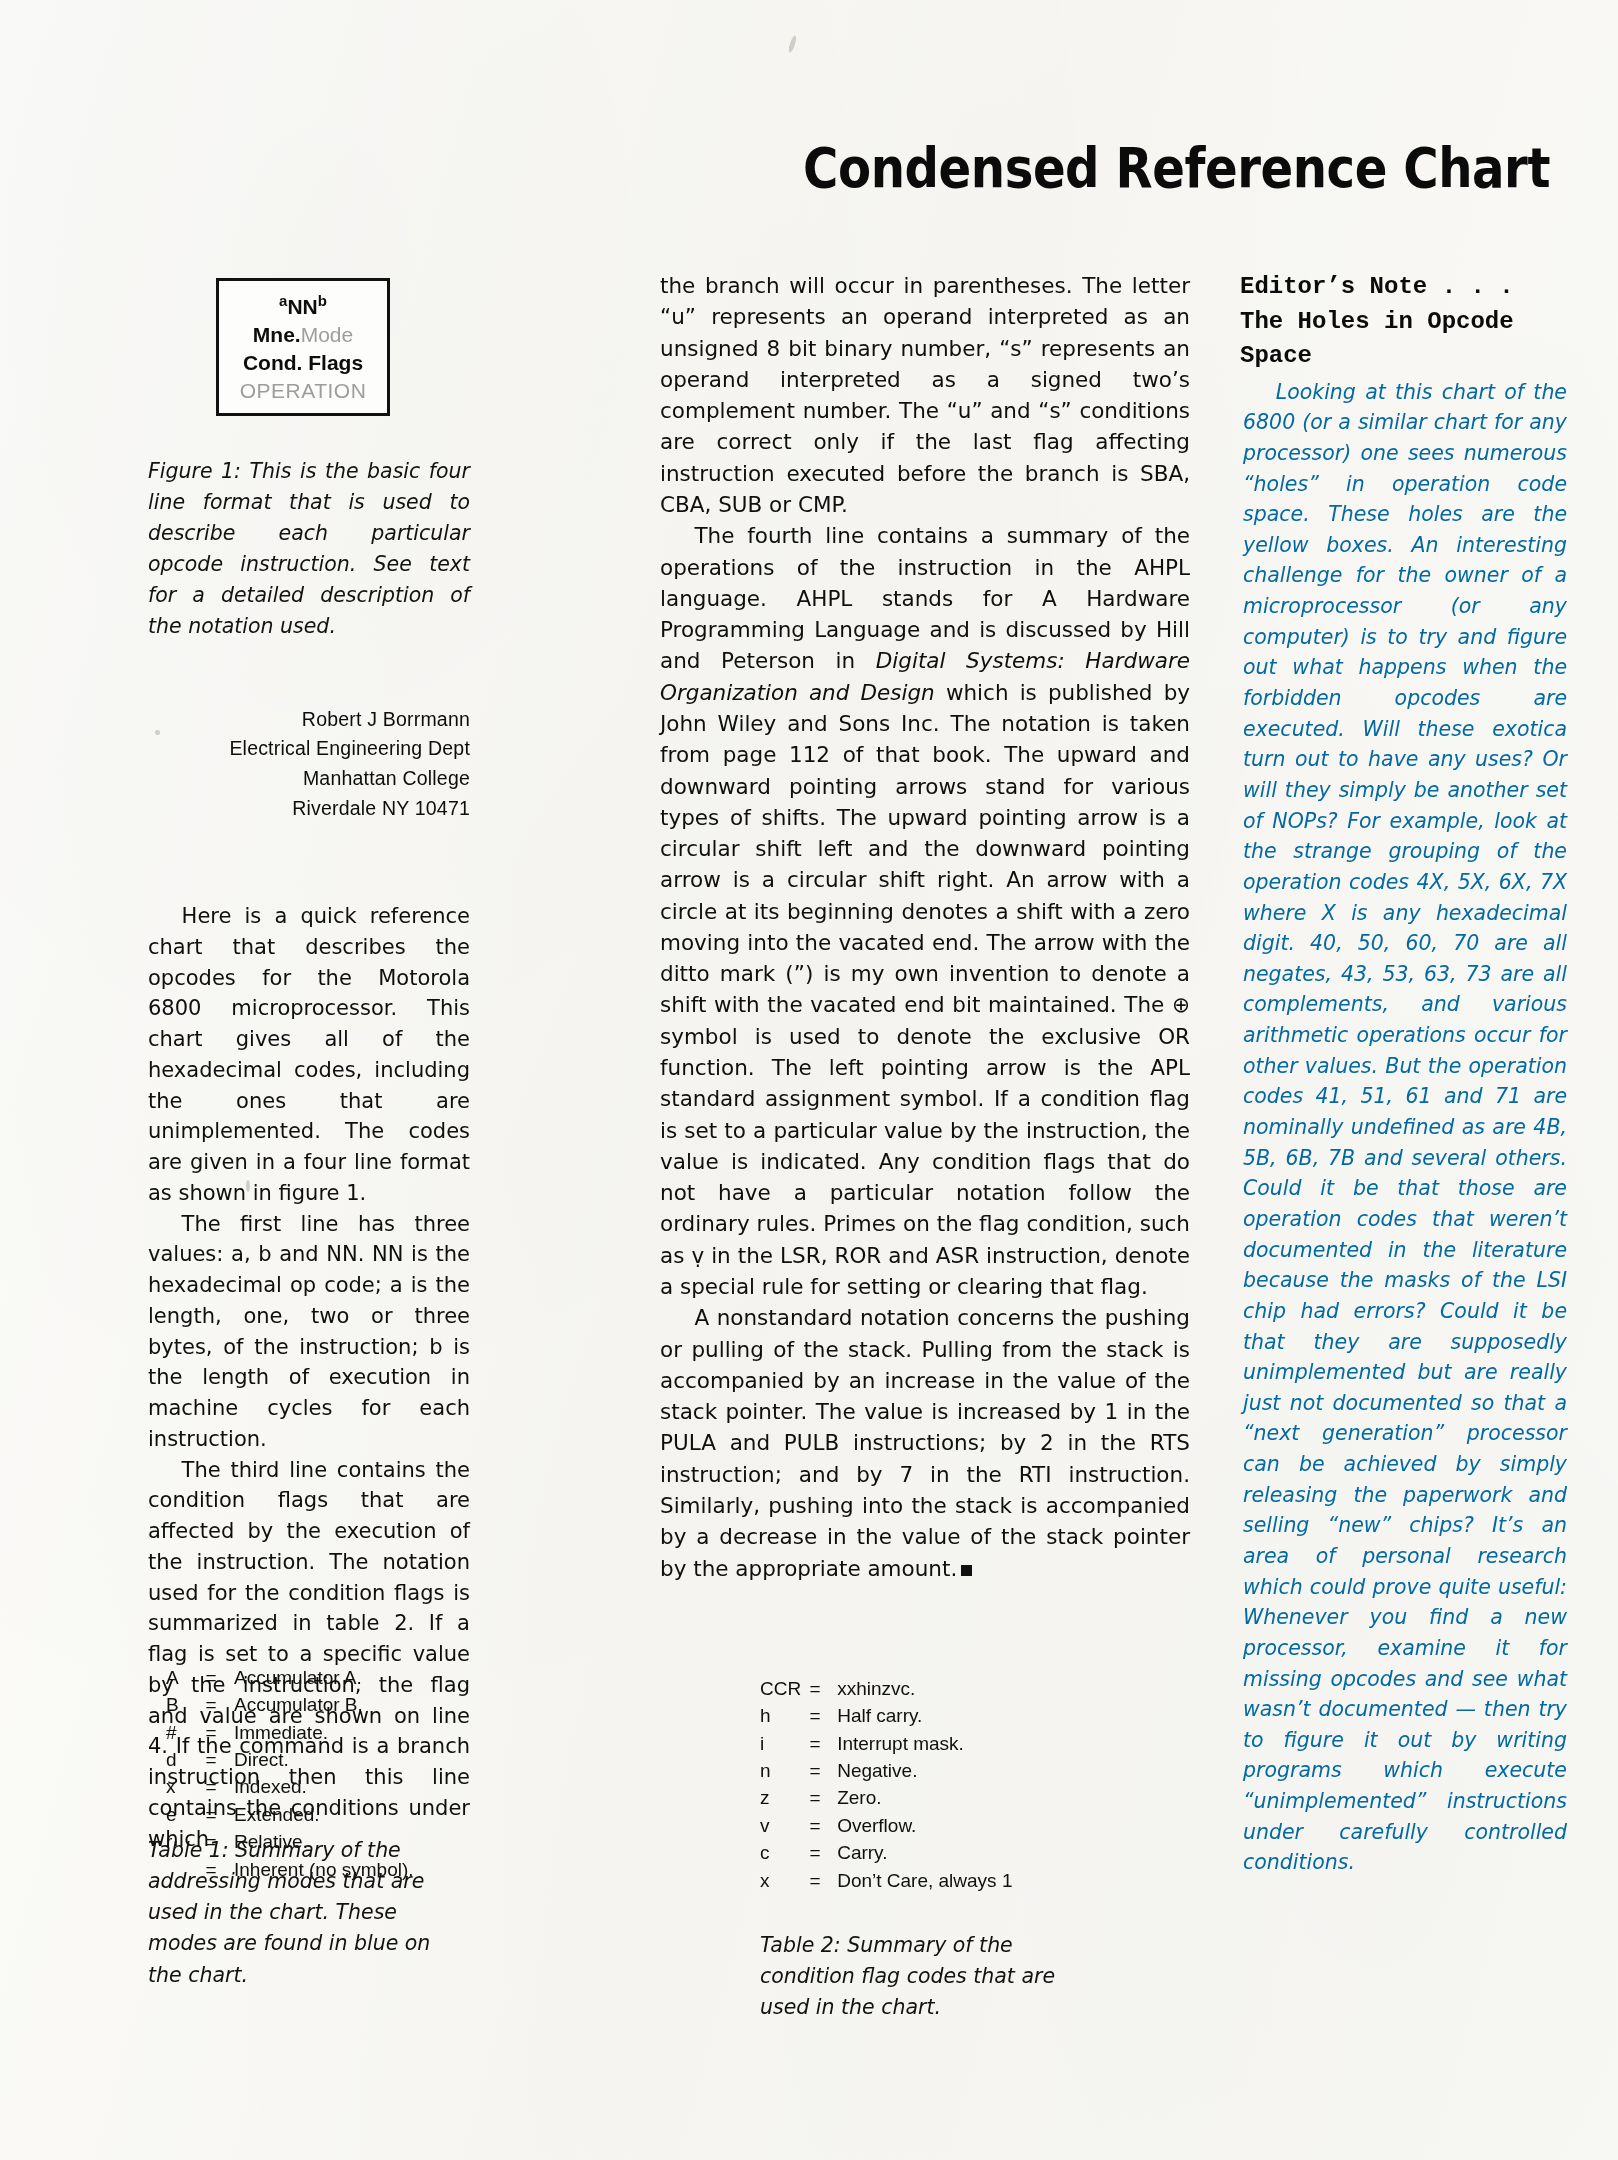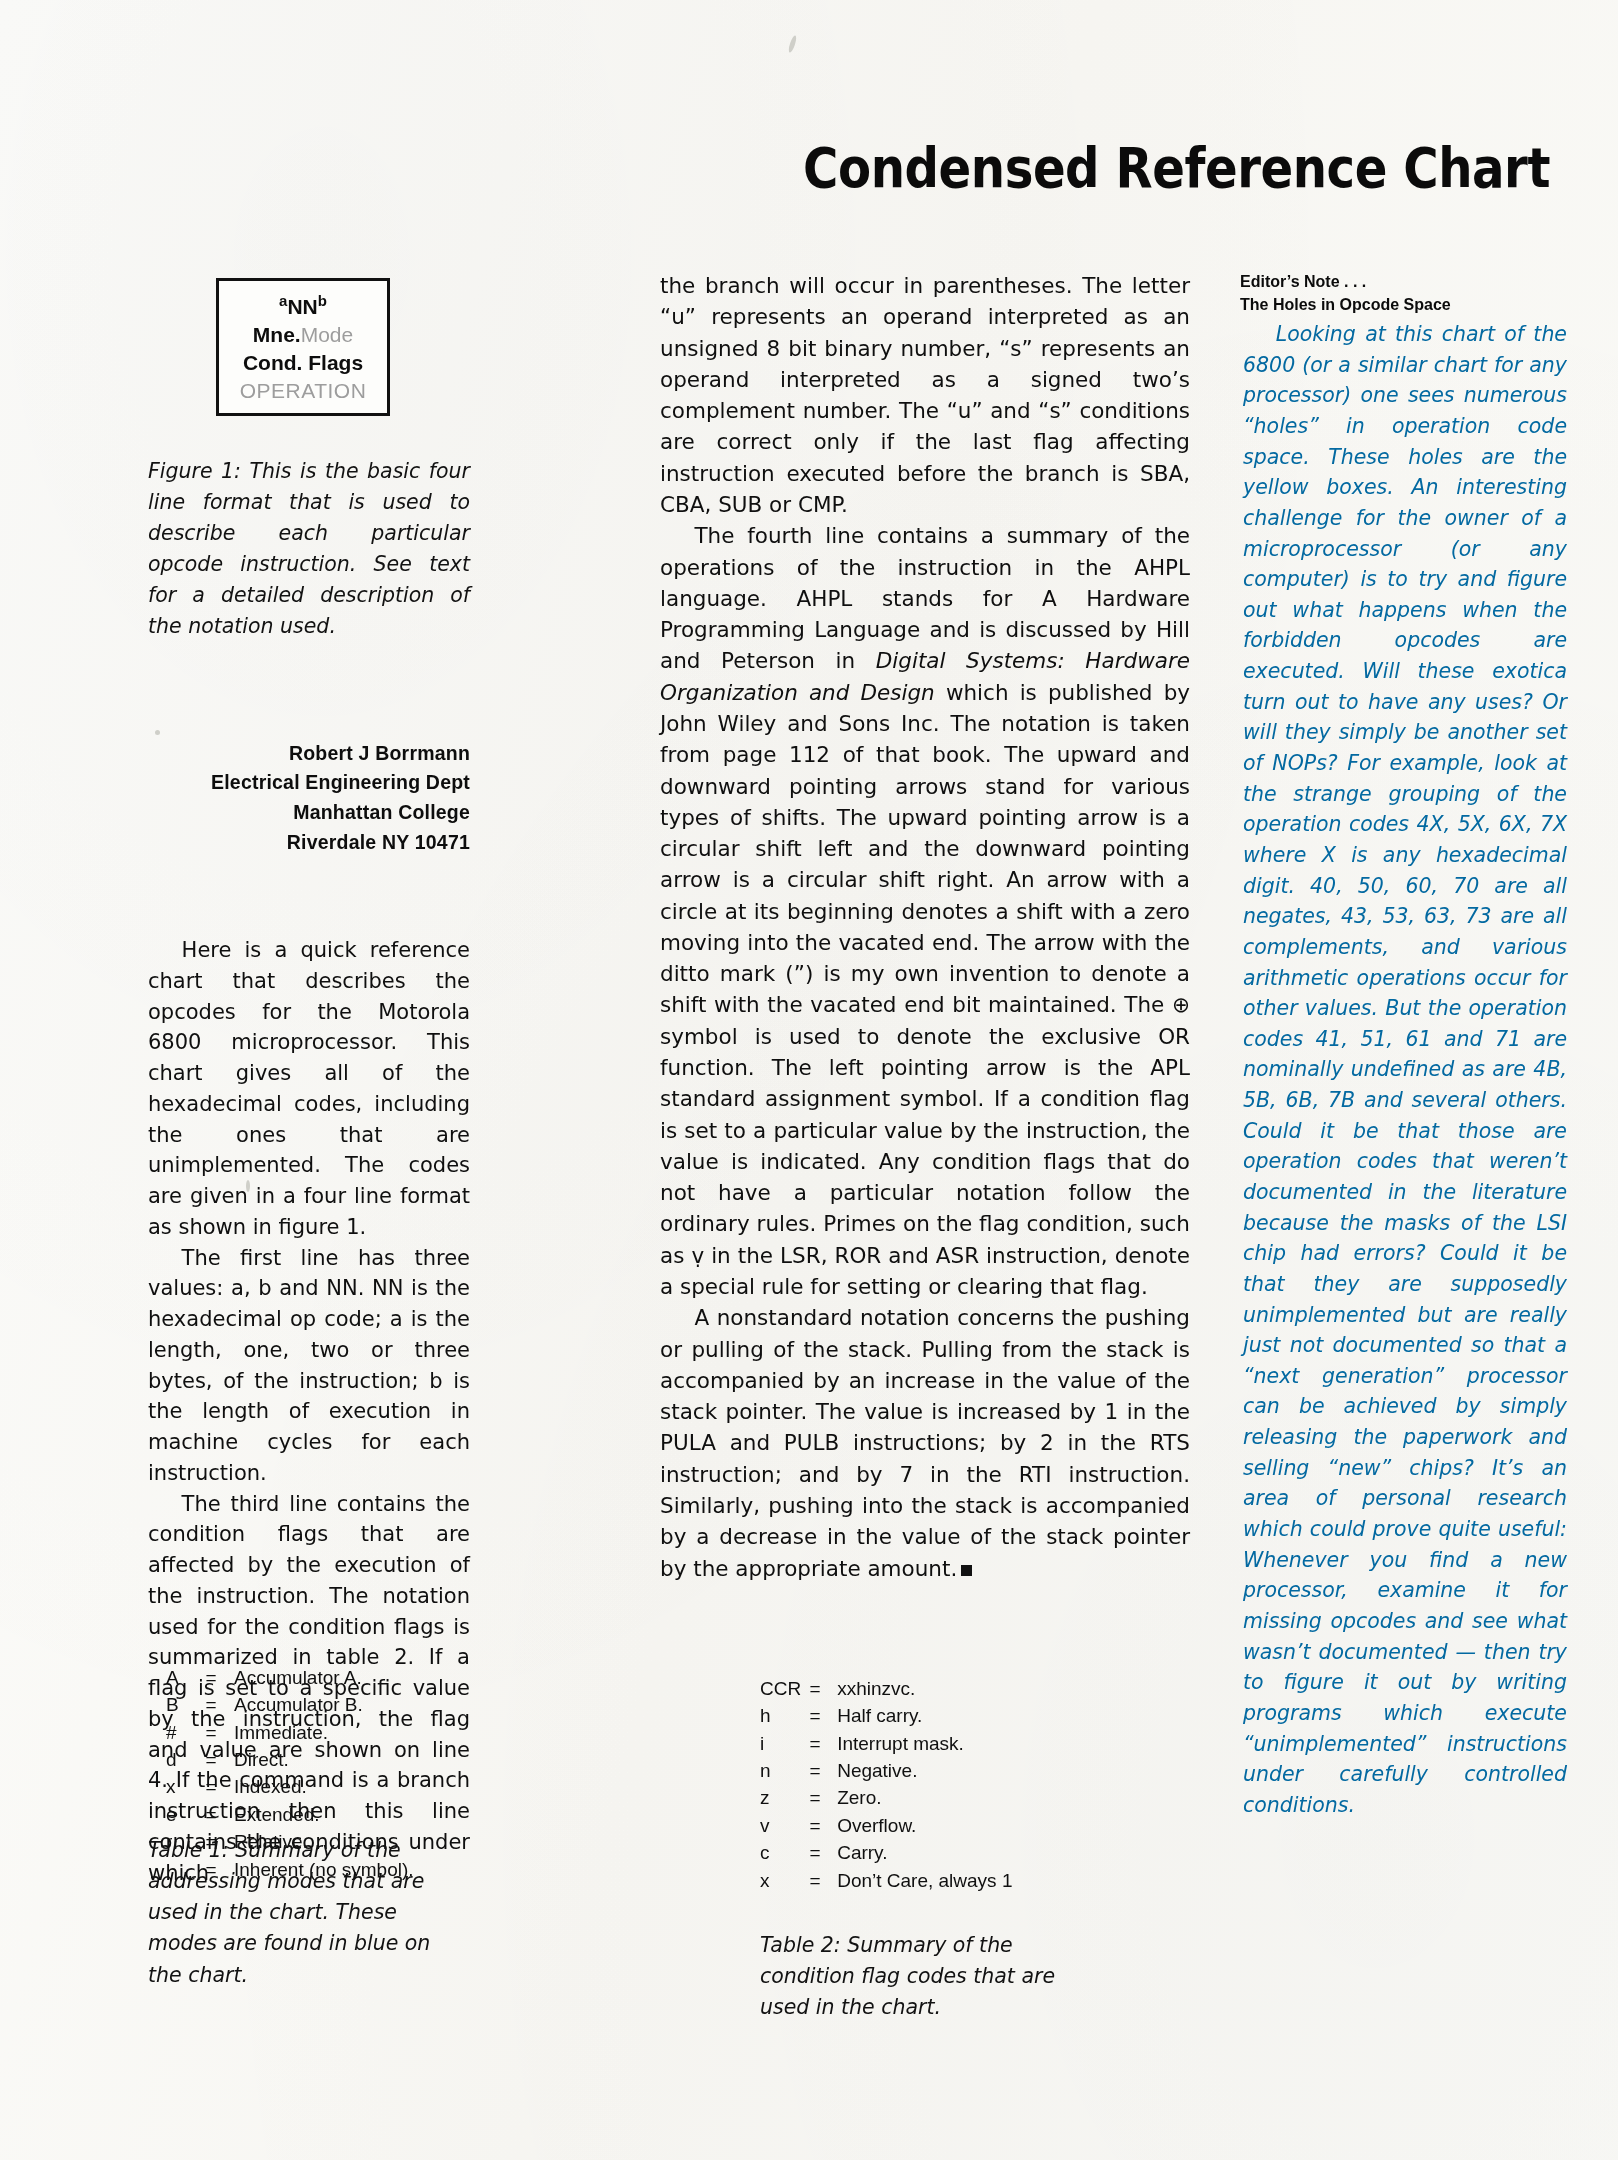--- a/index.html
+++ b/index.html
@@ -96,24 +96,24 @@
     font-style: italic;
     font-size: 20.5px;
     line-height: 1.52;
     text-align: justify;
     color: #121212;
     margin-top: 40px;
   }
 
   
   .author {
-    margin-top: 96px;
+    margin-top: 62px;
     text-align: right;
     font-family: "Liberation Sans", sans-serif;
-    font-weight: bold;
+    font-weight: normal;
     font-size: 19.5px;
     line-height: 1.52;
     letter-spacing: 0.2px;
     color: #0d0d0d;
   }
 
   
   .body p {
     margin: 0;
     text-align: justify;
@@ -156,23 +156,23 @@
     font-family: "DejaVu Sans", sans-serif;
     font-style: italic;
     font-size: 20.5px;
     line-height: 1.52;
     color: #121212;
     text-align: left;
   }
 
   
   .ednote-head {
-    font-family: Liberation Sans, sans-serif;
-    font-weight: bold;
-    font-size: 16px;
+    font-family: Liberation Mono, monospace;
+    font-weight: bold;
+    font-size: 24px;
     line-height: 1.44;
     color: #0b0b0b;
   }
   .ednote-body p {
     margin: 3px;
     text-indent: 1.6em;
     font-family: "DejaVu Sans", sans-serif;
     font-style: italic;
     font-size: 20.5px;
     line-height: 1.495;

